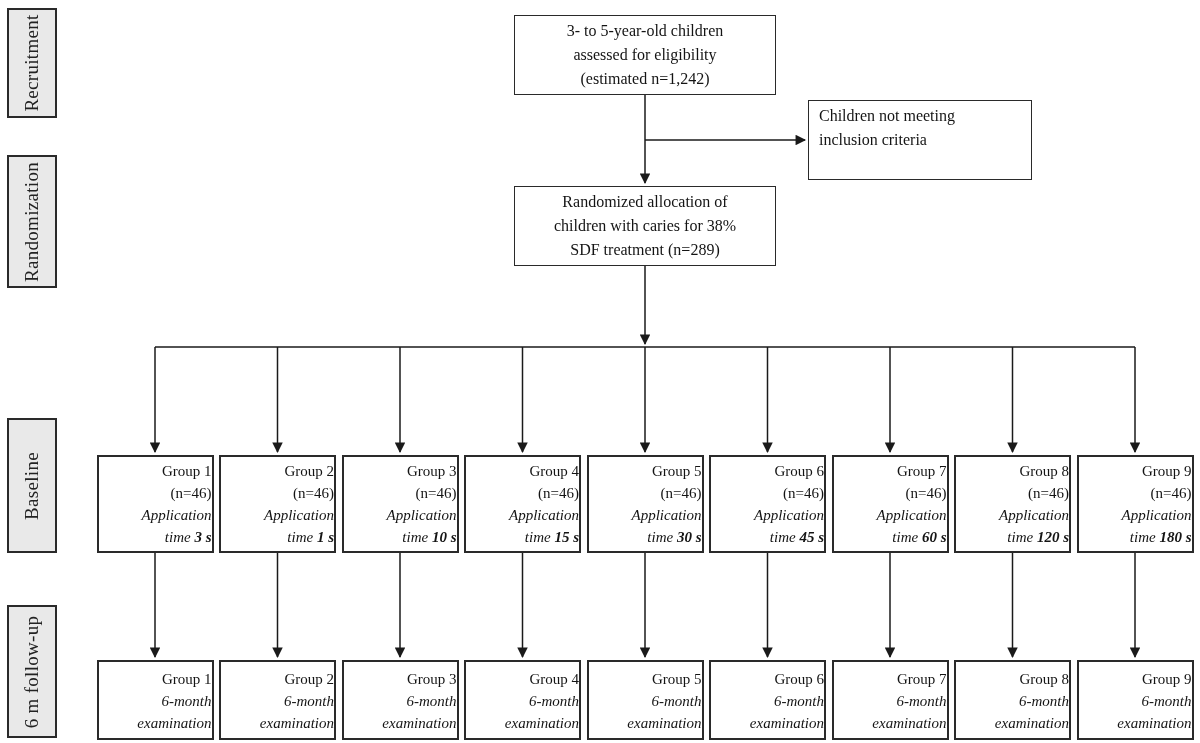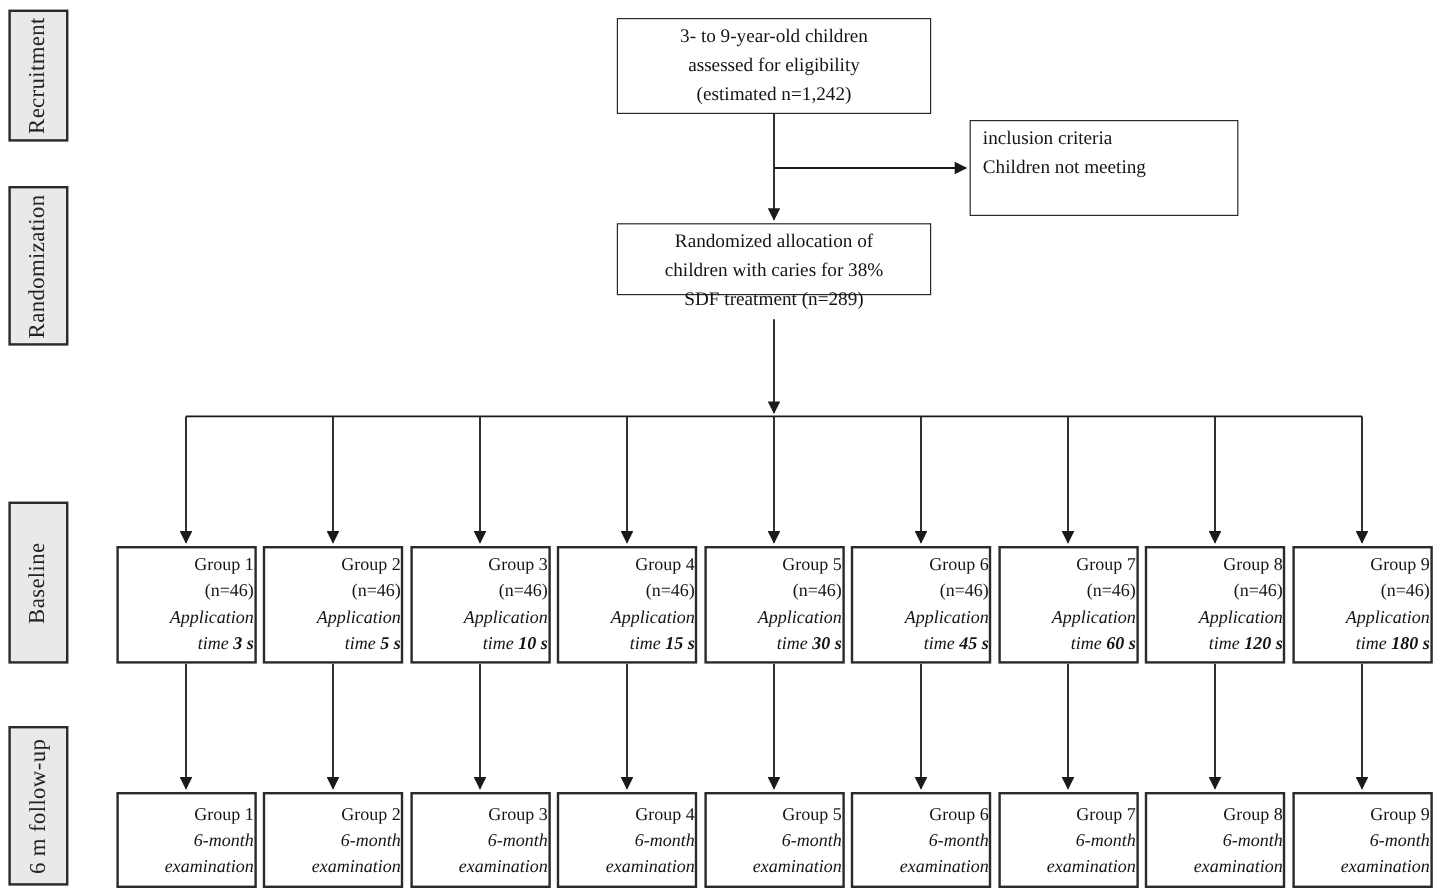--- a/index.html
+++ b/index.html
@@ -89,47 +89,47 @@
     <span>Randomization</span>
   </div>
   <div class="side" style="top:418px;height:135px;">
     <span>Baseline</span>
   </div>
   <div class="side" style="top:605px;height:133px;">
     <span>6 m follow-up</span>
   </div>
 
   <div class="box top-box" style="left:514px;top:15px;height:80px;">
-    <span class="line">3- to 9-year-old children</span>
+    <span class="line">3- to 5-year-old children</span>
     <span class="line">assessed for eligibility</span>
     <span class="line">(estimated n=1,242)</span>
   </div>
 
   <div class="box top-box excl-box">
+    <span class="line">Children not meeting</span>
     <span class="line">inclusion criteria</span>
-    <span class="line">Children not meeting</span>
-  </div>
-
-  <div class="box top-box" style="left:514px;top:186px;height:60px;">
+  </div>
+
+  <div class="box top-box" style="left:514px;top:186px;height:80px;">
     <span class="line">Randomized allocation of</span>
     <span class="line">children with caries for 38%</span>
     <span class="line">SDF treatment (n=289)</span>
   </div>
 
   <div class="box gbox baseline" style="left:96.5px;">
     <span class="line">Group 1</span>
     <span class="line">(n=46)</span>
     <span class="line it">Application</span>
     <span class="line it"><span>time</span> <b>3 s</b></span>
   </div>
   <div class="box gbox baseline" style="left:219px;">
     <span class="line">Group 2</span>
     <span class="line">(n=46)</span>
     <span class="line it">Application</span>
-    <span class="line it"><span>time</span> <b>5 s</b></span>
+    <span class="line it"><span>time</span> <b>1 s</b></span>
   </div>
   <div class="box gbox baseline" style="left:341.5px;">
     <span class="line">Group 3</span>
     <span class="line">(n=46)</span>
     <span class="line it">Application</span>
     <span class="line it"><span>time</span> <b>10 s</b></span>
   </div>
   <div class="box gbox baseline" style="left:464px;">
     <span class="line">Group 4</span>
     <span class="line">(n=46)</span>

